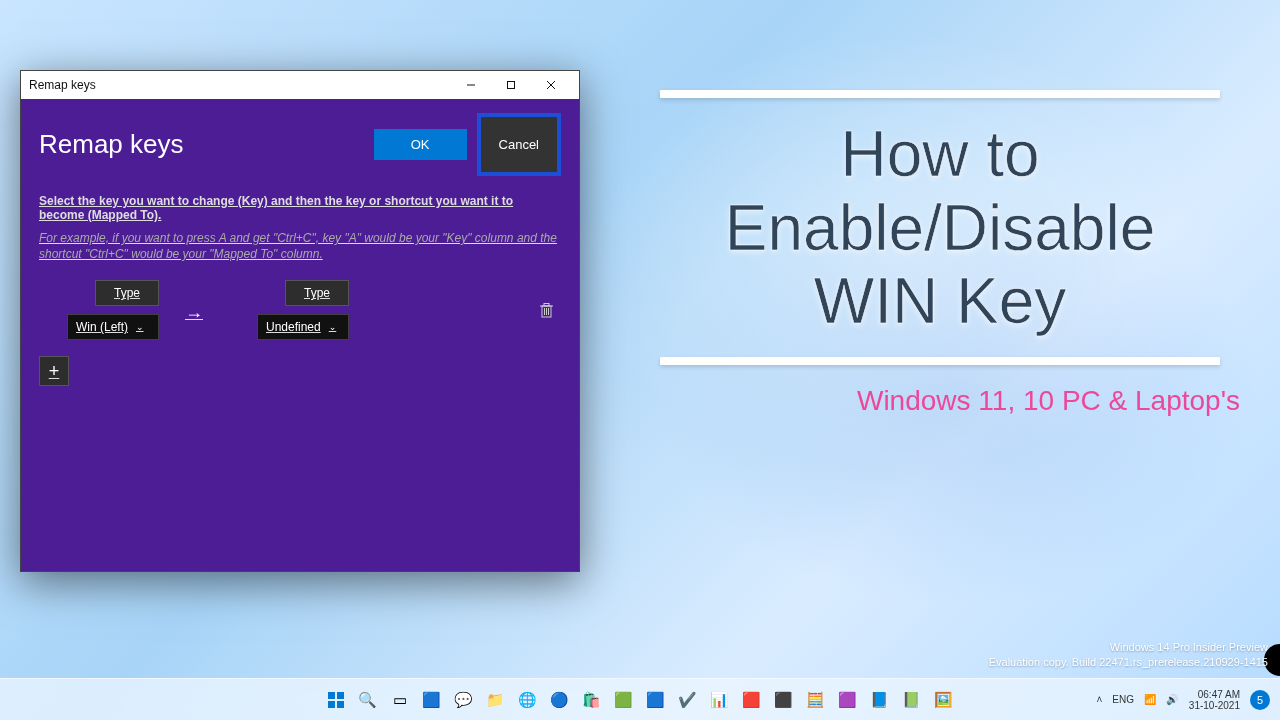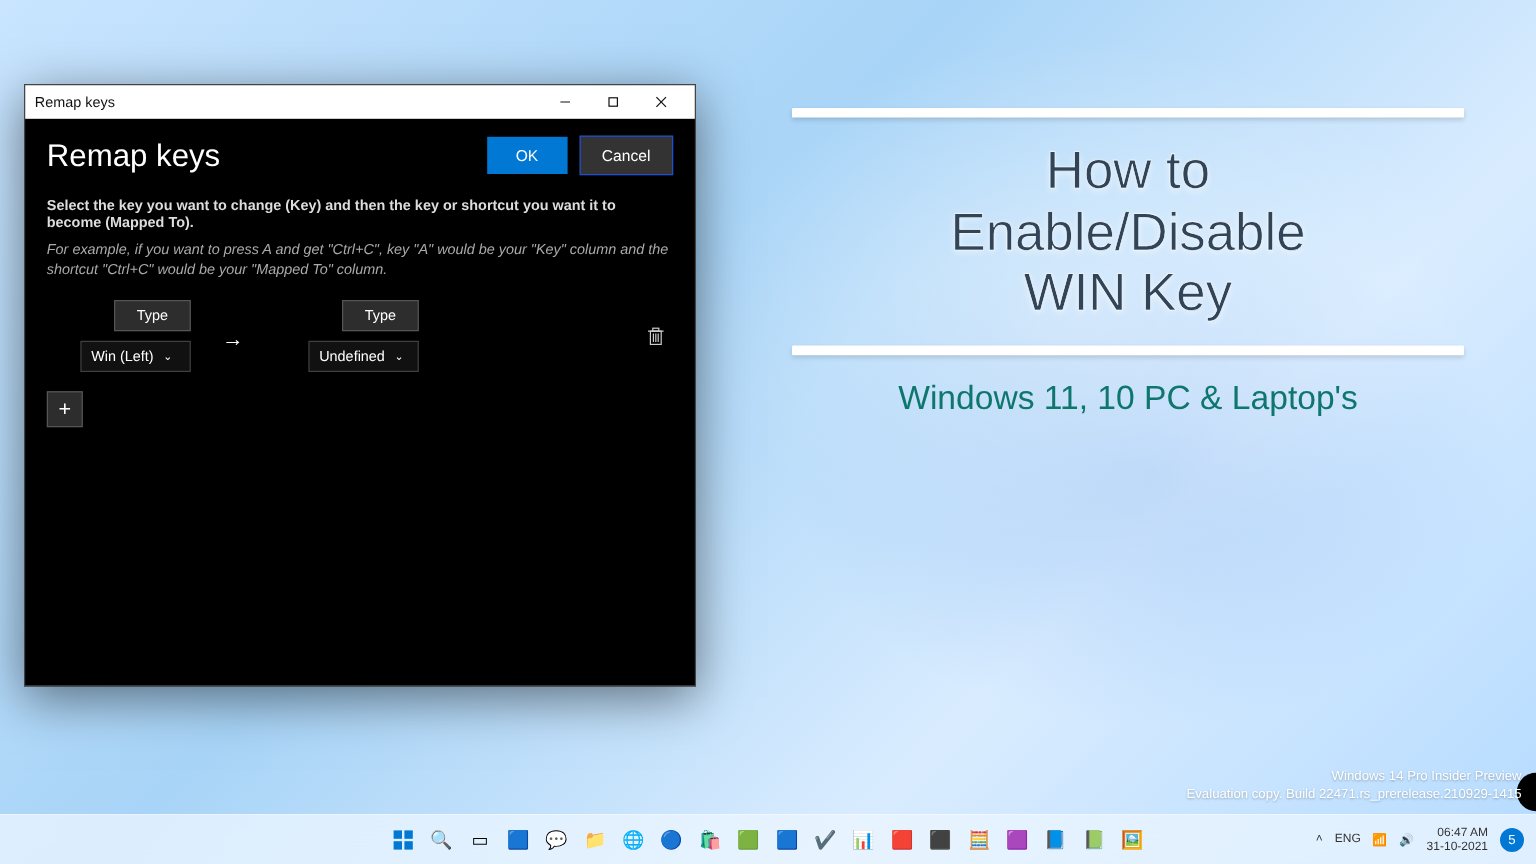--- a/index.html
+++ b/index.html
@@ -13,21 +13,21 @@
   position: absolute; inset: 0;
   background:
     radial-gradient(ellipse 600px 400px at 70% 35%, rgba(255,255,255,0.35) 0%, rgba(255,255,255,0) 55%),
     radial-gradient(ellipse 500px 350px at 75% 55%, rgba(90,150,230,0.25) 0%, rgba(255,255,255,0) 60%);
 }
 
 
 .dialog {
   position: absolute; left: 20px; top: 70px;
   width: 560px; height: 502px;
-  background: #000000;
+  background: #4c1d95;
   border: 1px solid #444;
   box-shadow: 0 10px 40px rgba(0,0,0,0.5);
   display: flex; flex-direction: column;
 }
 .titlebar {
   height: 28px; background: #fff;
   display: flex; align-items: center; padding: 0 8px;
   font-size: 12px; color: #111;
 }
 .titlebar .spacer { flex: 1; }
@@ -37,29 +37,29 @@
 }
 .winbtn svg { width: 10px; height: 10px; }
 
 .dialog-header {
   display: flex; align-items: center; padding: 14px 18px;
 }
 .dialog-title {
   color: #fff; font-size: 26px; font-weight: 300; flex: 1;
 }
 .btn-primary {
-  background: #0078d4; color: #fff; border: none; padding: 8px 24px;
+  background: #0078d4; color: #fff; border: none; padding: 8px 37px;
   font-size: 13px; margin-right: 10px; cursor: pointer;
 }
 .btn-secondary {
-  background: #333; color: #fff; border: 1px solid #1d4ed8; padding: 8px 18px;
+  background: #333; color: #fff; border: 4px solid #1d4ed8; padding: 20px 18px;
   font-size: 13px; cursor: pointer;
 }
 
-.dialog-body { padding: 4px 18px; color: #ddd; font-size: 12px; }
+.dialog-body { padding: 4px 18px; color: #ddd; font-size: 12px; text-decoration: underline; }
 .instr-bold { font-weight: 600; margin-bottom: 8px; }
 .instr-example { font-style: italic; color: #aaa; line-height: 1.35; margin-bottom: 14px; }
 .col-label { color: #fff; font-size: 12px; font-weight: 600; margin-bottom: 8px; }
 
 .mapping-row {
   display: grid; grid-template-columns: 120px 70px 120px 1fr 30px;
   align-items: start; padding-top: 4px;
 }
 .mapping-col { display: flex; flex-direction: column; gap: 8px; align-items: flex-end; }
 .type-btn {
@@ -81,29 +81,30 @@
   font-size: 18px; cursor: pointer;
 }
 
 
 .promo {
   position: absolute; right: 40px; top: 90px; width: 600px;
   text-align: center;
 }
 .promo-bar { height: 8px; background: #fff; margin: 0 auto 20px; width: 560px; border-radius: 1px; box-shadow: 0 2px 4px rgba(0,0,0,0.15);}
 .promo-title {
-  font-size: 44px; font-weight: 500; color: #30445a; line-height: 1.15;
+  font-size: 64px; font-weight: 500; color: #30445a; line-height: 1.15;
   -webkit-text-stroke: 0.5px #fff;
   text-shadow: 0 2px 6px rgba(255,255,255,0.6);
   margin-bottom: 18px;
   font-family: "Segoe UI", sans-serif;
 }
 .promo-sub {
-  font-size: 28px; color: #0f766e; font-weight: 400; margin-top: 12px;
+  font-size: 28px; color: #ec4899; font-weight: 400; margin-top: 12px;
   font-family: "Comic Sans MS", "Segoe UI", sans-serif;
+  text-align: right;
 }
 
 
 .watermark {
   position: absolute; right: 12px; bottom: 50px;
   color: #fff; font-size: 11px; text-align: right; line-height: 1.35;
   text-shadow: 0 1px 2px rgba(0,0,0,0.3);
 }
 
 

